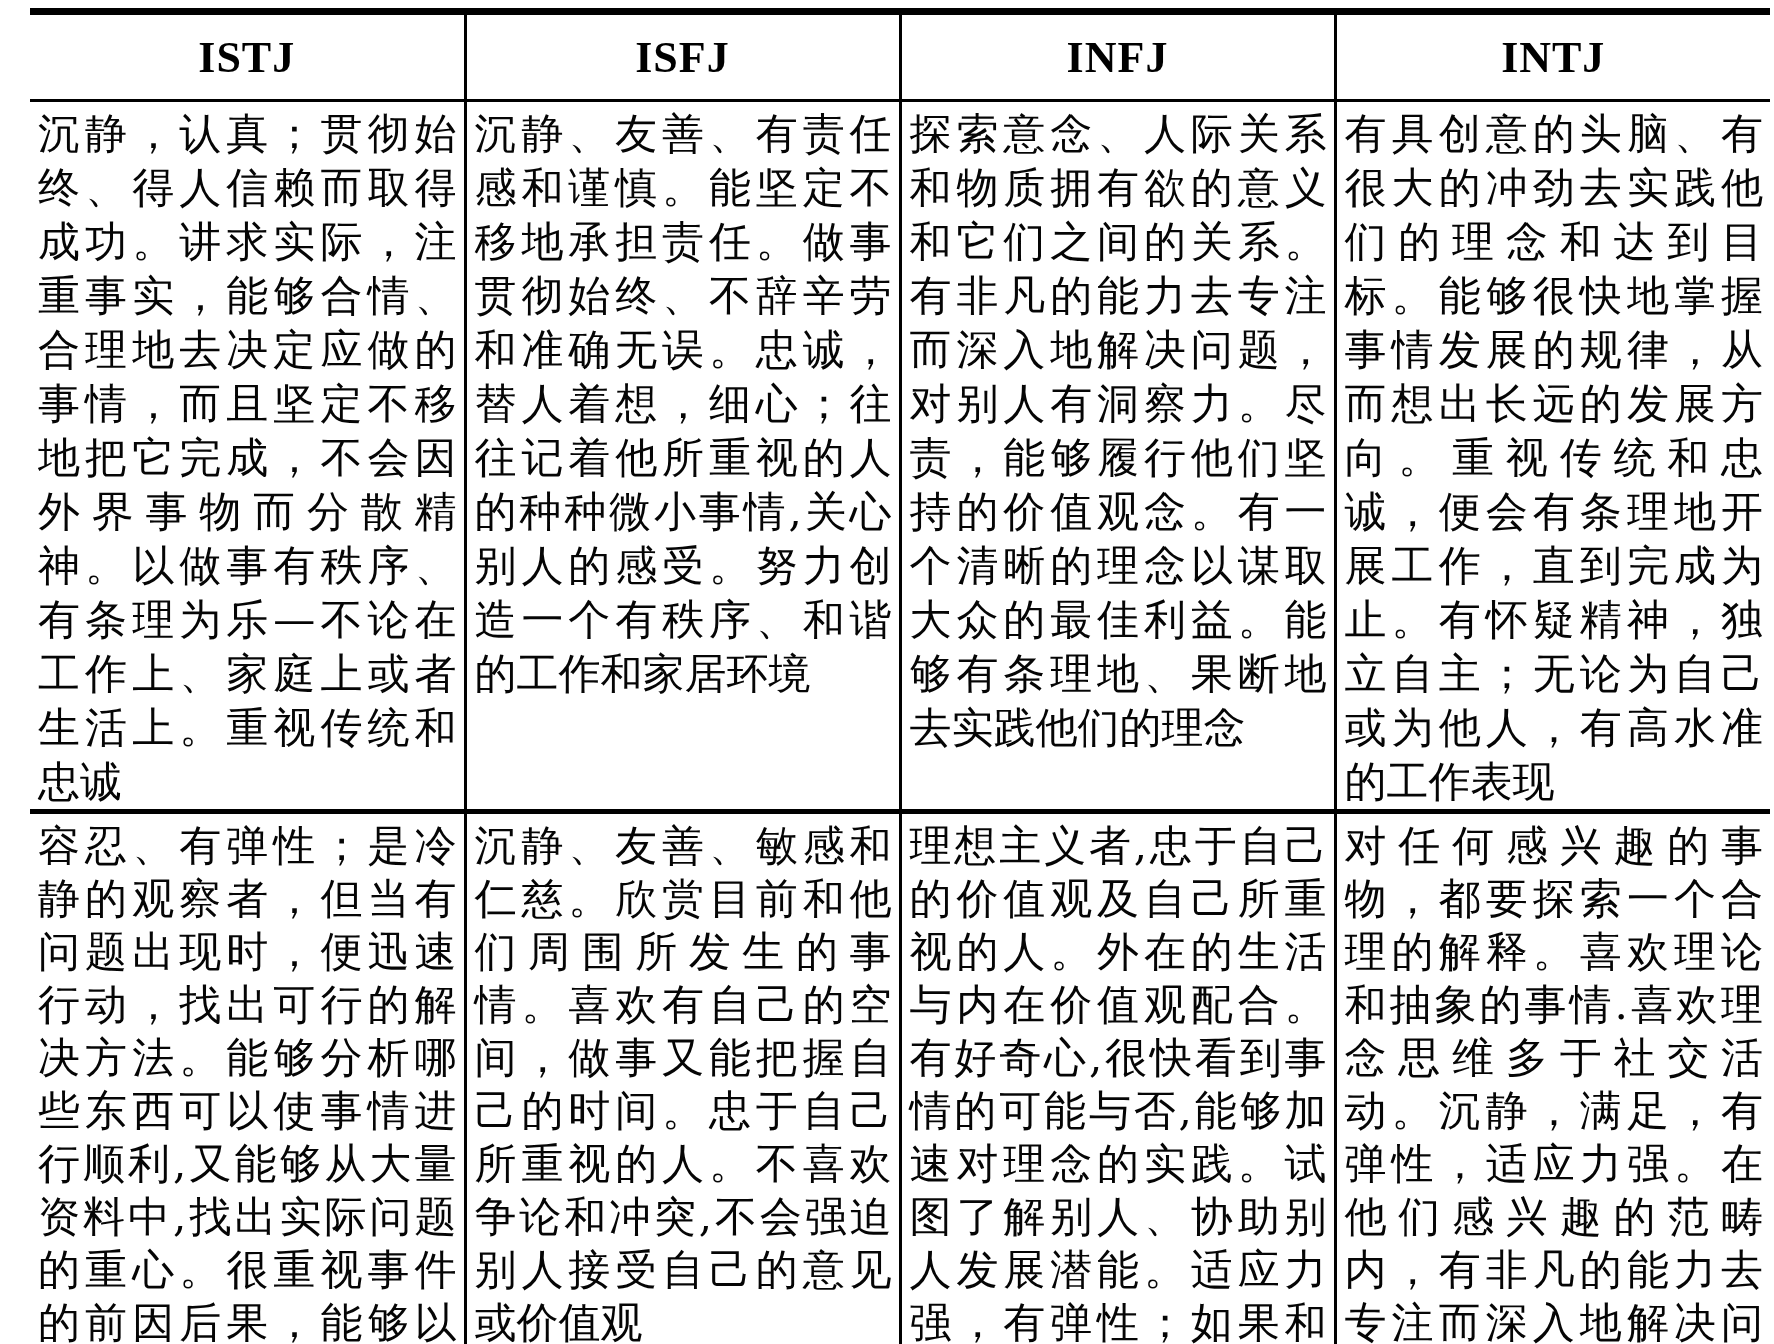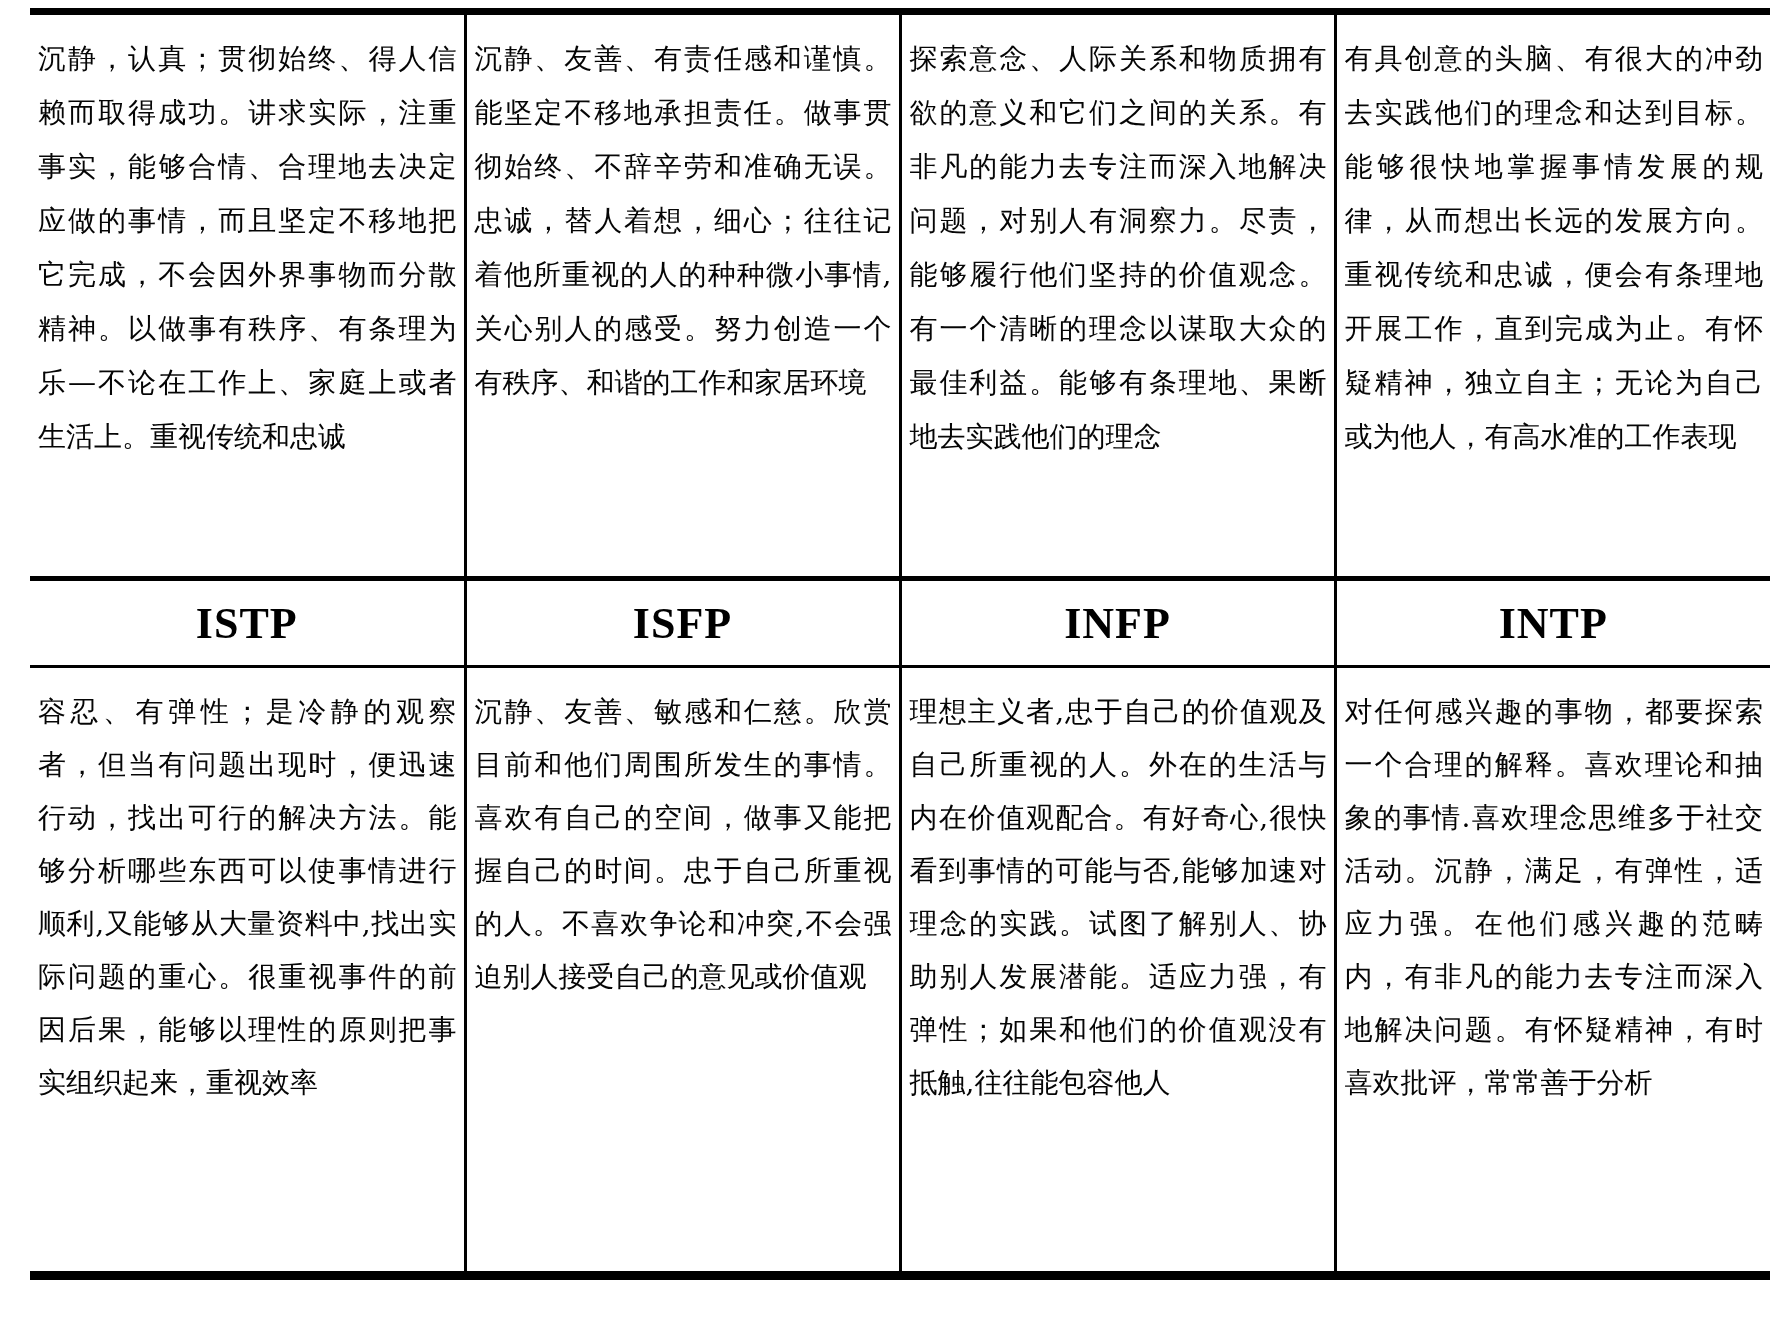--- a/index.html
+++ b/index.html
@@ -35,22 +35,22 @@
     text-align: center;
     vertical-align: middle;
     font-family: "Liberation Serif", "DejaVu Serif", serif;
     font-weight: bold;
     font-size: 44px;
     letter-spacing: 1px;
     color: #000;
   }
   tr.desc-row td {
     vertical-align: top;
-    padding: 17px 7px 0 8px;
-    font-size: 28px;
+    padding: 5px 7px 0 8px;
+    font-size: 42px;
     text-align: justify;
     text-justify: inter-character;
     color: #050505;
     margin-left: 8px;
   }
   tr.desc-row-1 td {
     height: 544px;
     line-height: 54px;
     border-bottom: 5px solid #000;
   }
@@ -63,31 +63,31 @@
 <body>
 
 <table class="mbti">
   <colgroup>
     <col style="width:25%">
       <col style="width:25%">
       <col style="width:25%">
       <col style="width:25%">
   </colgroup>
   <tbody>
+    <tr class="header-row">
+      <td>ISTJ</td>
+      <td>ISFJ</td>
+      <td>INFJ</td>
+      <td>INTJ</td>
+    </tr>
     <tr class="desc-row desc-row-1">
       <td>沉静，认真；贯彻始终、得人信赖而取得成功。讲求实际，注重事实，能够合情、合理地去决定应做的事情，而且坚定不移地把它完成，不会因外界事物而分散精神。以做事有秩序、有条理为乐—不论在工作上、家庭上或者生活上。重视传统和忠诚</td>
       <td>沉静、友善、有责任感和谨慎。能坚定不移地承担责任。做事贯彻始终、不辞辛劳和准确无误。忠诚，替人着想，细心；往往记着他所重视的人的种种微小事情,关心别人的感受。努力创造一个有秩序、和谐的工作和家居环境</td>
       <td>探索意念、人际关系和物质拥有欲的意义和它们之间的关系。有非凡的能力去专注而深入地解决问题，对别人有洞察力。尽责，能够履行他们坚持的价值观念。有一个清晰的理念以谋取大众的最佳利益。能够有条理地、果断地去实践他们的理念</td>
       <td>有具创意的头脑、有很大的冲劲去实践他们的理念和达到目标。能够很快地掌握事情发展的规律，从而想出长远的发展方向。重视传统和忠诚，便会有条理地开展工作，直到完成为止。有怀疑精神，独立自主；无论为自己或为他人，有高水准的工作表现</td>
-    </tr>
-    <tr class="header-row">
-      <td>ISTP</td>
-      <td>ISFP</td>
-      <td>INFP</td>
-      <td>INTP</td>
     </tr>
     <tr class="desc-row desc-row-2">
       <td>容忍、有弹性；是冷静的观察者，但当有问题出现时，便迅速行动，找出可行的解决方法。能够分析哪些东西可以使事情进行顺利,又能够从大量资料中,找出实际问题的重心。很重视事件的前因后果，能够以理性的原则把事实组织起来，重视效率</td>
       <td>沉静、友善、敏感和仁慈。欣赏目前和他们周围所发生的事情。喜欢有自己的空间，做事又能把握自己的时间。忠于自己所重视的人。不喜欢争论和冲突,不会强迫别人接受自己的意见或价值观</td>
       <td>理想主义者,忠于自己的价值观及自己所重视的人。外在的生活与内在价值观配合。有好奇心,很快看到事情的可能与否,能够加速对理念的实践。试图了解别人、协助别人发展潜能。适应力强，有弹性；如果和他们的价值观没有抵触,往往能包容他人</td>
       <td>对任何感兴趣的事物，都要探索一个合理的解释。喜欢理论和抽象的事情.喜欢理念思维多于社交活动。沉静，满足，有弹性，适应力强。在他们感兴趣的范畴内，有非凡的能力去专注而深入地解决问题。有怀疑精神，有时喜欢批评，常常善于分析</td>
     </tr>
   </tbody>
 </table>
 

